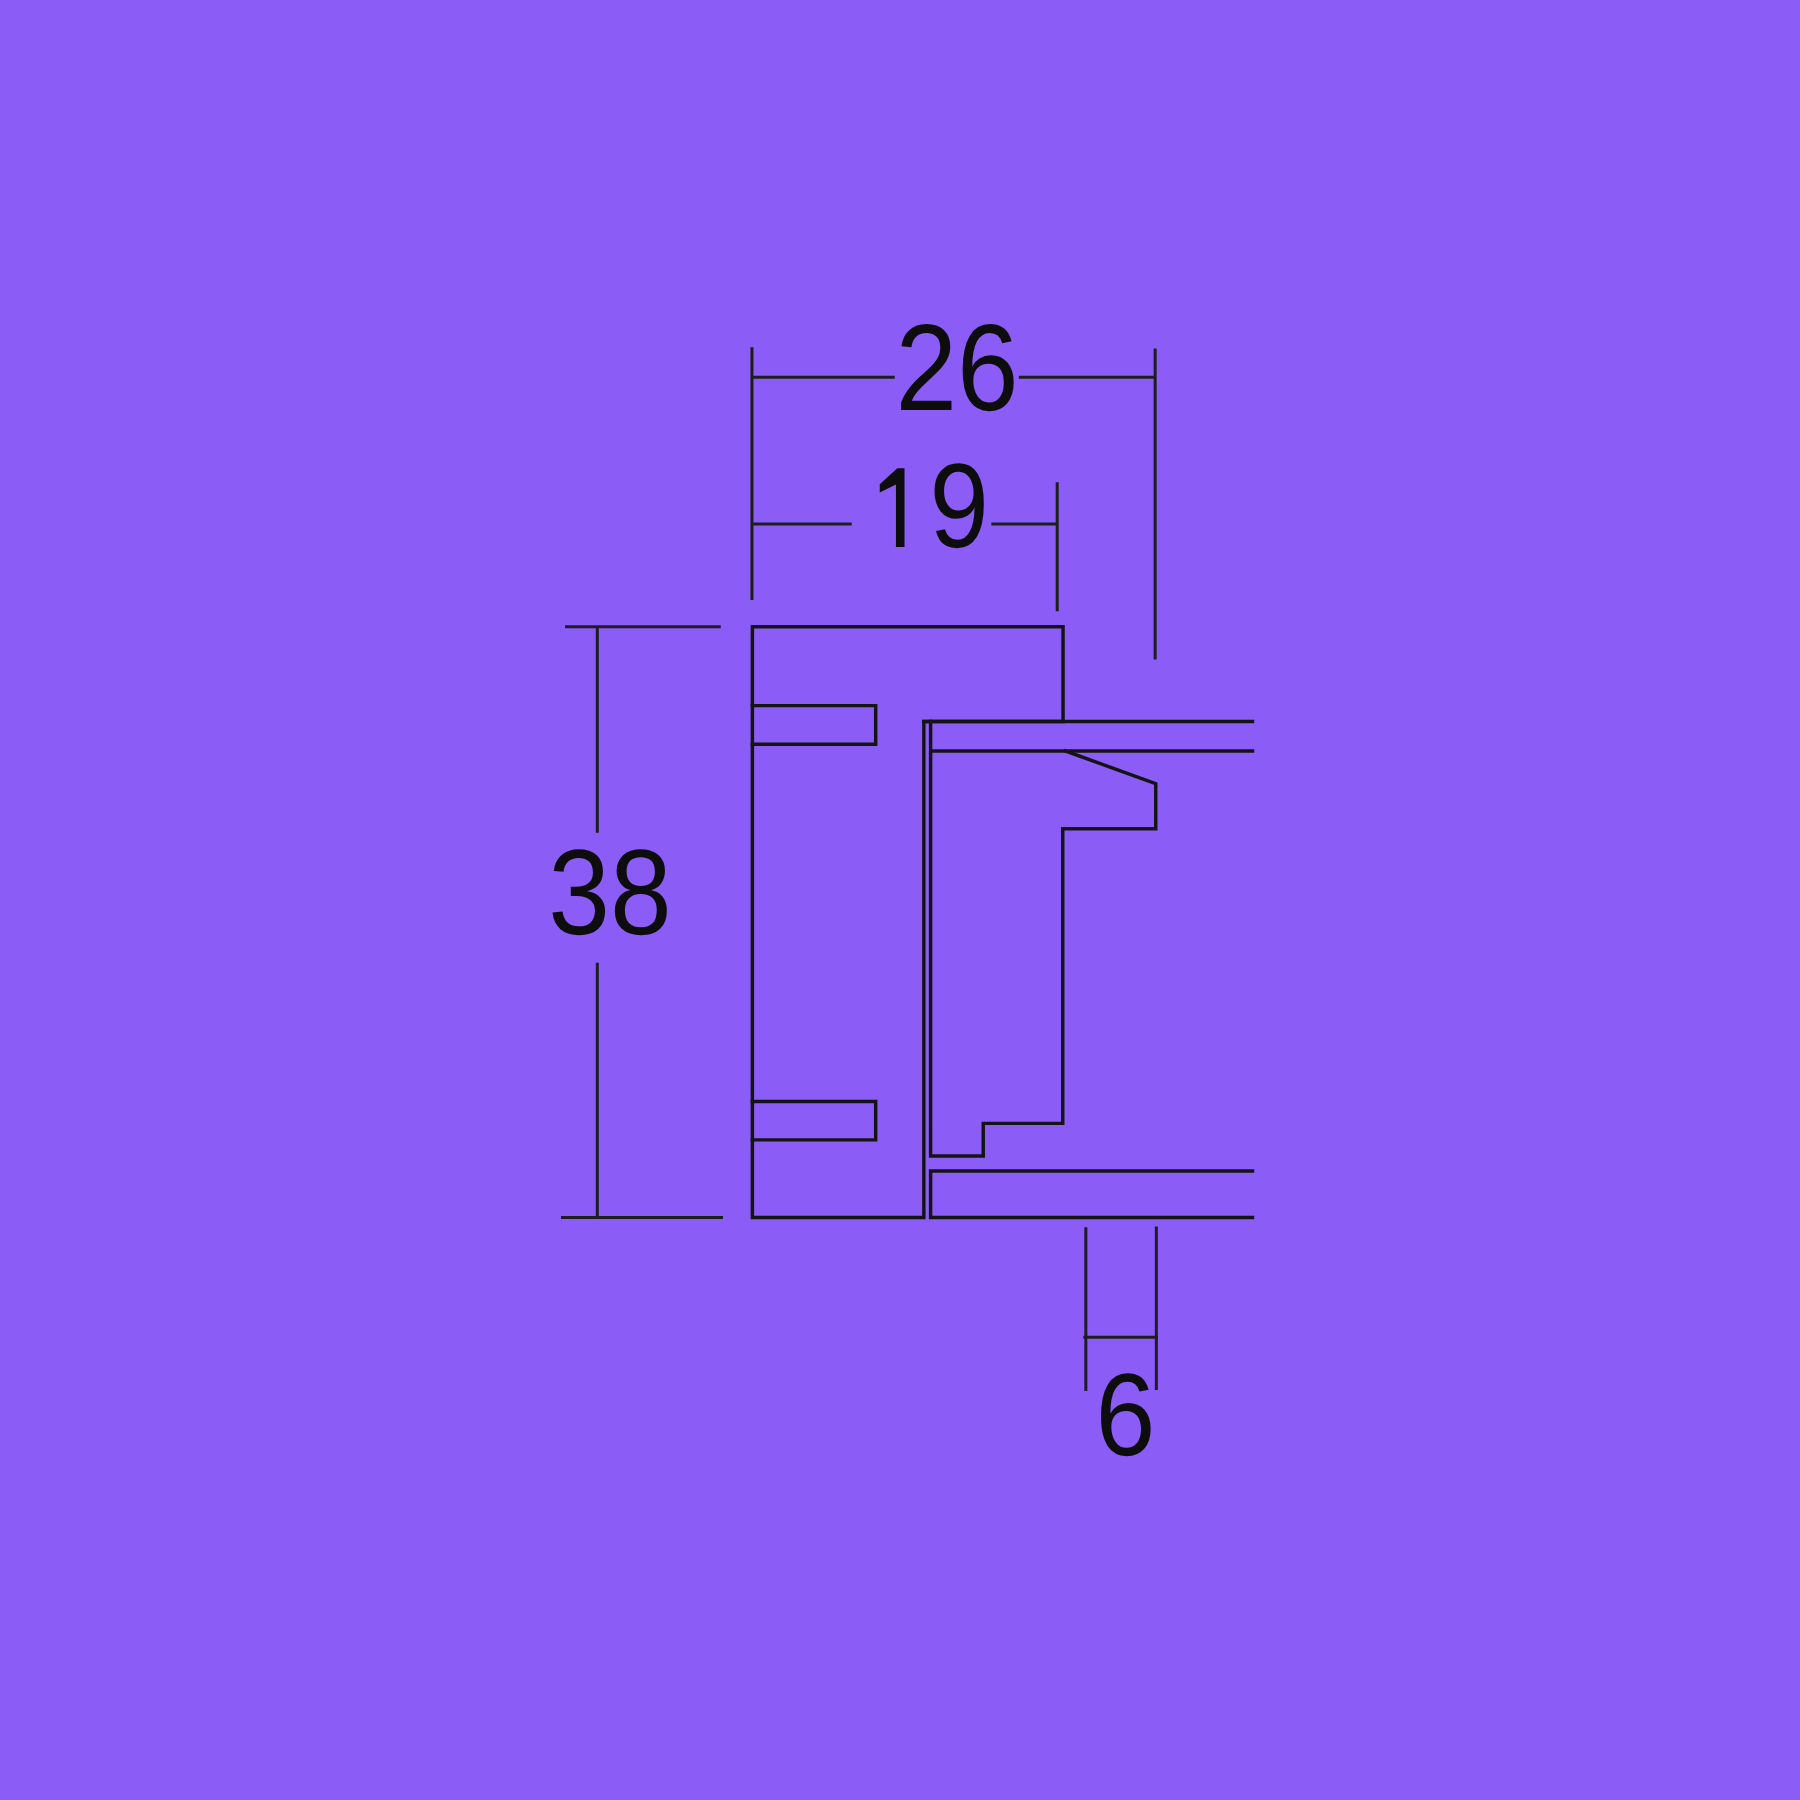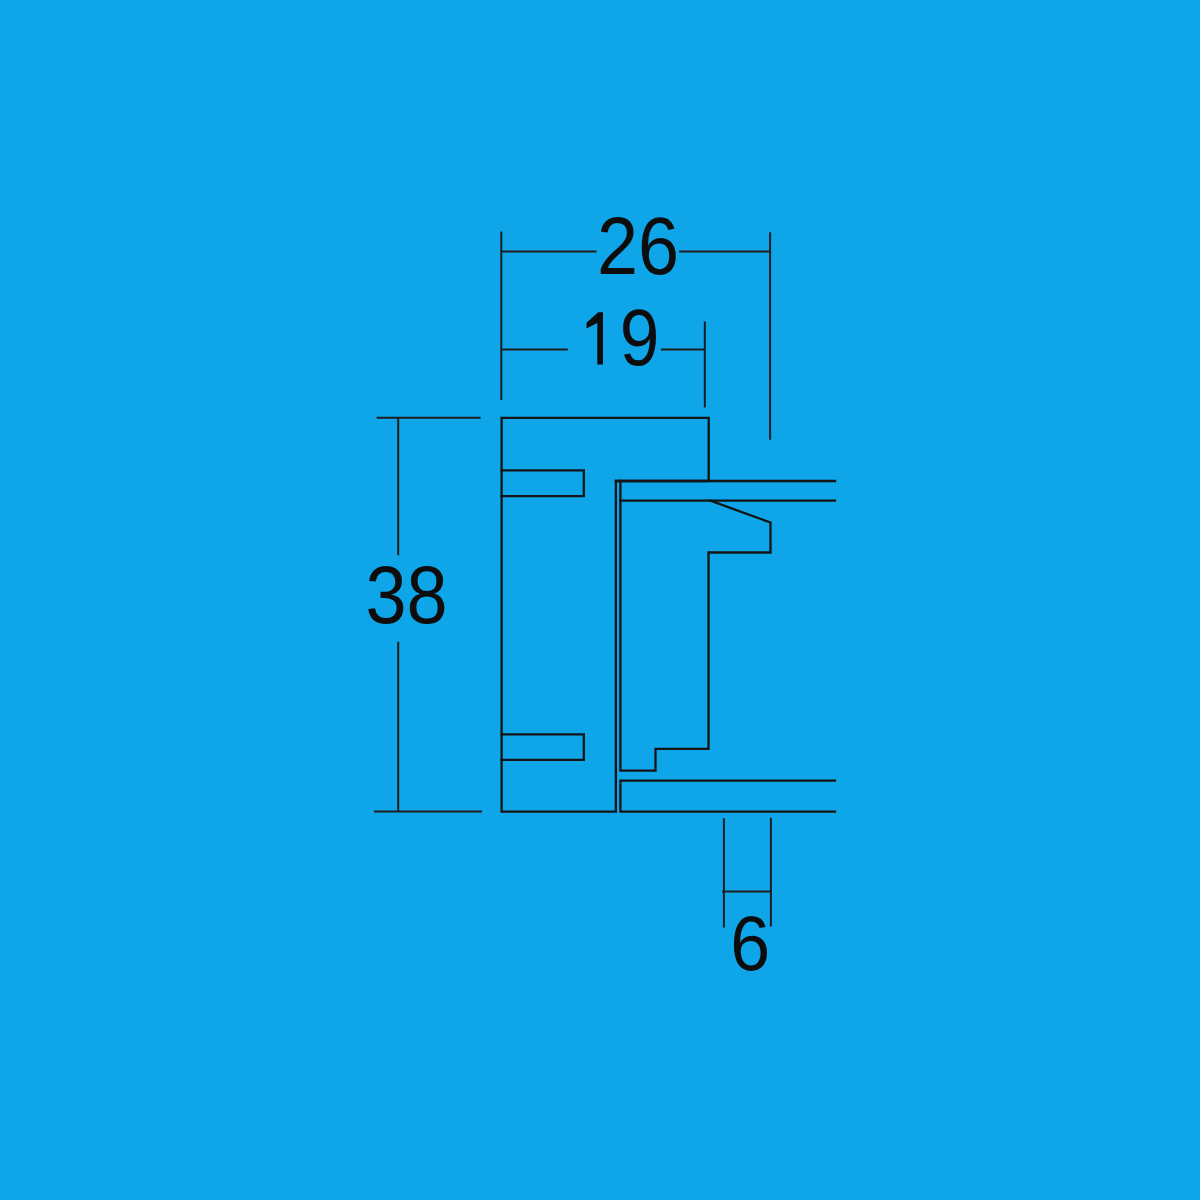--- a/index.html
+++ b/index.html
@@ -1,16 +1,16 @@
 <!DOCTYPE html>
 <html><head>
 <meta charset="utf-8">
 <style>
   html,body{margin:0;padding:0;background:#ffffff;}
-  .page{width:1200px;height:1200px;position:relative;background:#0ea5e9;overflow:hidden;}
+  .page{width:1200px;height:1200px;position:relative;background:#8b5cf6;overflow:hidden;}
   svg{position:absolute;left:0;top:0;}
   text{font-family:"Liberation Sans", sans-serif;fill:#0d0d0d;}
 </style>
 </head>
 <body>
 
 <div class="page">
 <svg width="1200" height="1200" viewBox="0 0 1200 1200" fill="none">
   <g stroke="#141414" stroke-width="2.3" fill="none" stroke-linecap="square" stroke-linejoin="miter">
 

